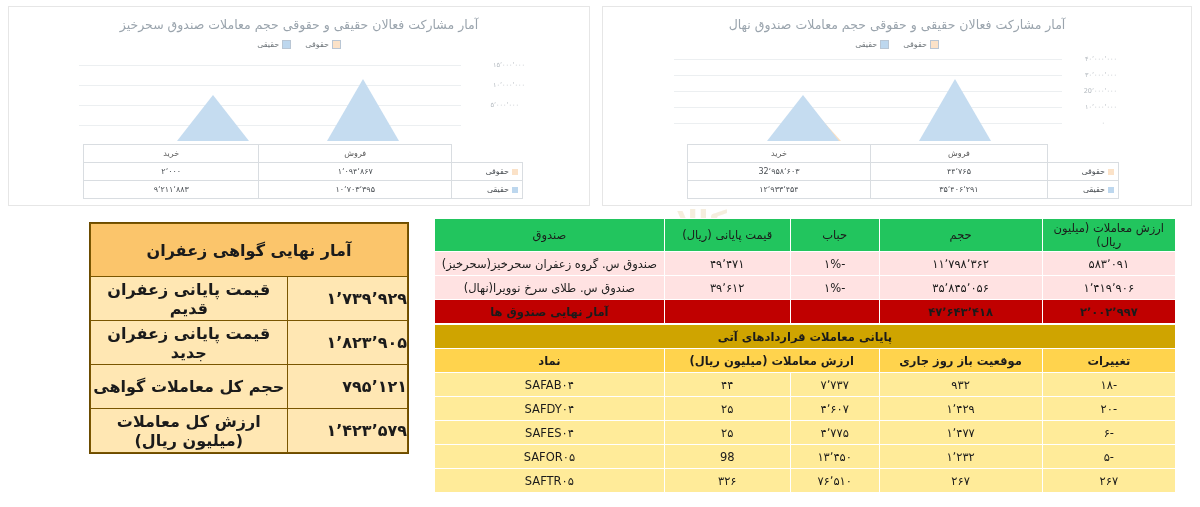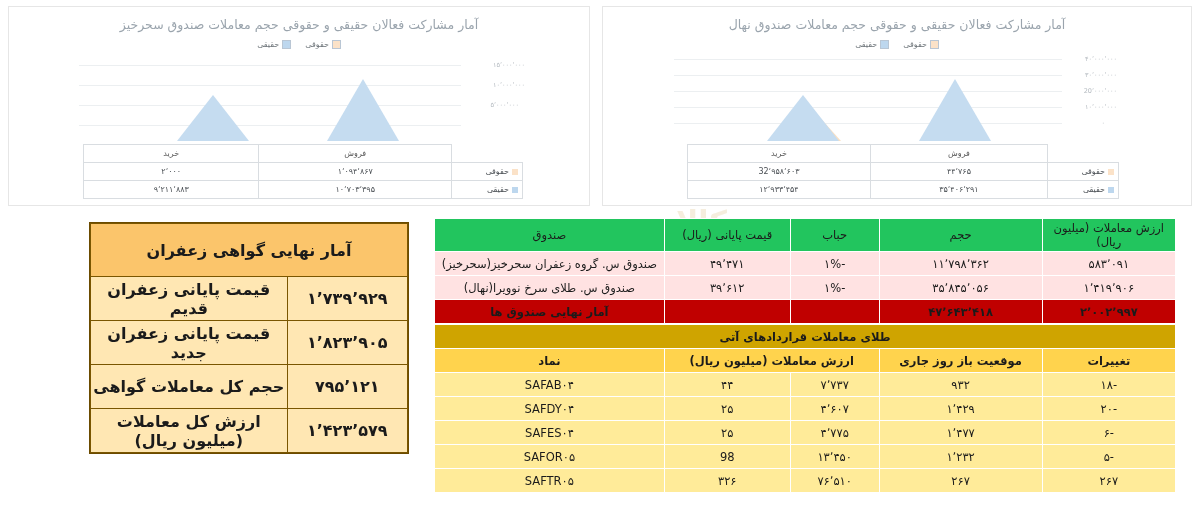--- a/index.html
+++ b/index.html
@@ -33,21 +33,21 @@
   .chart-table td.hdr{color:#555;}
   .chart-table td.lbl{text-align:right;width:62px;background:#fff;}
   .chart-table .key{display:inline-block;width:6px;height:6px;margin-left:3px;vertical-align:middle;}
 
   
   .saffron-card{position:absolute;left:89px;top:222px;width:320px;border:1px solid #6b4b00;box-sizing:border-box;}
   .saffron-card table{border-collapse:collapse;width:100%;}
   .saffron-card td{border:1px solid #7a5600;padding:0;height:43px;font-size:16px;}
   .saffron-card .title-cell{background:#fbc56b;text-align:center;font-weight:bold;font-size:16px;height:52px;color:#1b1b1b;}
   .saffron-card .label-cell{background:#ffe7b3;text-align:center;font-weight:bold;color:#1b1b1b;width:62%;}
-  .saffron-card .value-cell{background:#ffe7b3;text-align:center;font-weight:bold;color:#1b1b1b;}
+  .saffron-card .value-cell{background:#ffe7b3;text-align:right;font-weight:bold;color:#1b1b1b;}
 
   
   .summary{position:absolute;left:434px;top:218px;width:742px;}
   .summary table{border-collapse:collapse;width:100%;table-layout:fixed;}
   .summary td{border:1px solid #ffffff;text-align:center;font-size:11.5px;padding:2px 4px;height:19px;color:#1b1b1b;}
   .band-red{background:#c00000;color:#ffffff;font-weight:bold;font-size:12px;height:21px;}
   .hdr-red{background:#22c55e;color:#ffffff;font-weight:normal;}
   .row-pink{background:#ffe2e2;}
   .total-red{background:#c00000;color:#ffffff;font-weight:bold;}
   .band-yellow{background:#cfa400;color:#ffffff;font-weight:bold;font-size:12px;height:21px;}
@@ -242,21 +242,21 @@
   <table style="margin-top:0">
     <colgroup>
         <col style="width:18%">
         <col style="width:22%">
         <col style="width:12%">
         <col style="width:17%">
         <col style="width:31%">
       </colgroup>
     <tbody>
         <tr>
-          <td class="band-yellow" colspan="5">طلای معاملات قراردادهای آتی</td>
+          <td class="band-yellow" colspan="5">پایانی معاملات قراردادهای آتی</td>
         </tr>
     <tr>
       <td class="hdr-yellow">تغییرات</td>
       <td class="hdr-yellow">موقعیت باز روز جاری</td>
       <td class="hdr-yellow" colspan="2">ارزش معاملات (میلیون ریال)</td>
       <td class="hdr-yellow">نماد</td>
     </tr>
     <tr class="row-yellow">
       <td>-۱۸</td>
       <td>۹۳۲</td>

